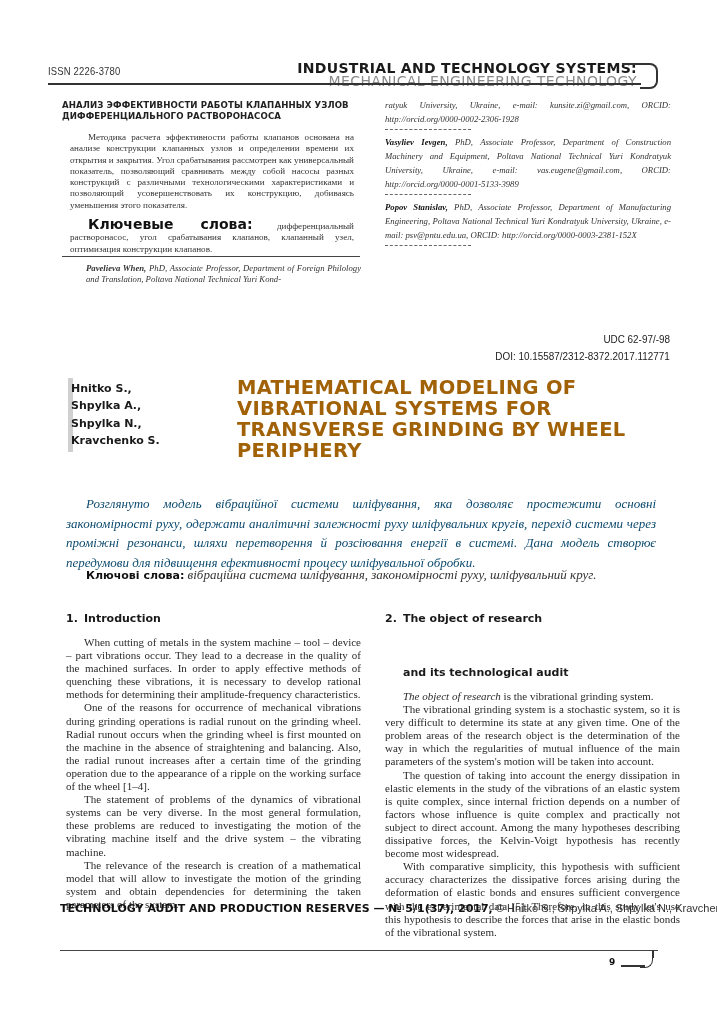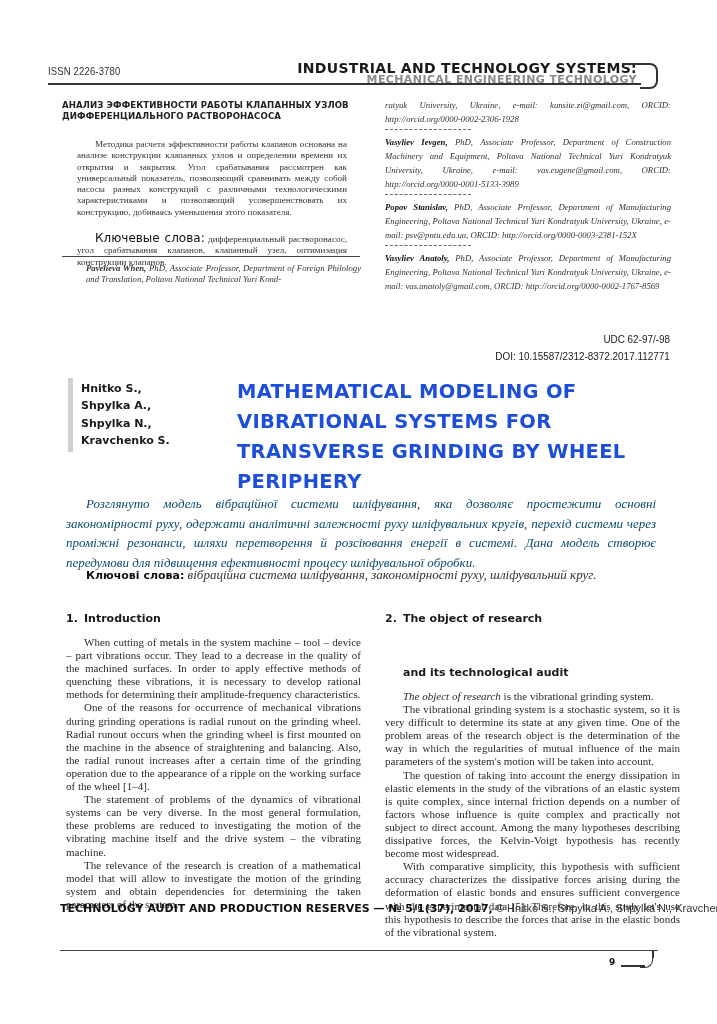--- a/index.html
+++ b/index.html
@@ -4,46 +4,46 @@
 <style>
   html, body { margin: 0; padding: 0; background: #ffffff; }
   body { width: 717px; height: 1024px; position: relative; overflow: hidden; color: #222; }
   .serif { font-family: "Liberation Serif", "DejaVu Serif", serif; }
   .sans { font-family: "DejaVu Sans", "Liberation Sans", sans-serif; }
   .cond { font-family: "Liberation Sans", "DejaVu Sans", sans-serif; }
 
   
   .hdr-issn { position: absolute; left: 48px; top: 65px; font-size: 10.5px; letter-spacing: 0.2px; color: #333; transform: scaleX(0.9); transform-origin: left; }
   .hdr-title { position: absolute; right: 80px; top: 60px; font-size: 14px; font-weight: bold; color: #1a1a1a; letter-spacing: 0.3px; text-align: right; }
-  .hdr-sub { position: absolute; right: 80px; top: 73px; font-size: 11px; font-weight: bold; color: #8a8a8a; letter-spacing: 0.4px; text-align: left; }
+  .hdr-sub { position: absolute; right: 80px; top: 73px; font-size: 14px; font-weight: normal; color: #8a8a8a; letter-spacing: 0.4px; text-align: left; }
   .hdr-line { position: absolute; left: 48px; top: 83px; width: 593px; height: 2px; background: #333; }
   .hdr-tail { position: absolute; left: 640px; top: 63px; width: 16px; height: 22px; border: 2px solid #333; border-left: none; border-radius: 0 8px 8px 0; }
   .hdr-tail-top { position: absolute; left: 622px; top: 63px; width: 20px; height: 2px; background: #333; }
 
   
   .ru-title { position: absolute; left: 62px; top: 100px; width: 300px; font-size: 8.6px; font-weight: bold; line-height: 11px; letter-spacing: 0.1px; }
   .ru-abstract { position: absolute; left: 62px; top: 124px; width: 300px; font-size: 9.1px; line-height: 11.3px; text-align: justify; color: #333; }
-  .ru-abstract p { margin: 15px; text-indent: 18px; }
-  .ru-kw-label { font-family: "DejaVu Sans", sans-serif; font-weight: normal; font-size: 12px; color: #111; }
+  .ru-abstract p { margin: 8px; text-indent: 18px; }
+  .ru-kw-label { font-family: "DejaVu Sans", sans-serif; font-weight: bold; font-size: 14px; color: #111; }
   .ru-sep { position: absolute; left: 62px; top: 256px; width: 298px; height: 1px; background: #444; }
   .author-note-left { position: absolute; left: 86px; top: 263px; width: 275px; font-size: 8.7px; line-height: 11.3px; font-style: italic; text-align: justify; color: #333; }
 
   .rcol-notes { position: absolute; left: 385px; top: 98px; width: 286px; font-size: 8.7px; line-height: 14px; font-style: italic; color: #333; text-align: justify; }
   .note { margin: 0; }
   .note b { color: #111; }
   .dash-sep { border-top: 1px dashed #666; width: 86px; margin: 3px 0 5px 0; }
 
   
   .udc { position: absolute; right: 47px; top: 333px; font-size: 11px; color: #222; transform: scaleX(0.9); transform-origin: right; }
   .doi { position: absolute; right: 47px; top: 350px; font-size: 11px; color: #222; transform: scaleX(0.9); transform-origin: right; }
 
   
   .author-bar { position: absolute; left: 68px; top: 378px; width: 5px; height: 74px; background: #d0d0d0; }
-  .authors { position: absolute; left: 81px; top: 380px; font-size: 11px; font-weight: bold; line-height: 17.3px; color: #1a1a1a; }
-  .main-title { position: absolute; left: 237px; top: 377px; width: 420px; font-size: 19.5px; font-weight: bold; line-height: 30px; letter-spacing: 0.3px; color: #1d4ed8; }
+  .authors { position: absolute; left: 71px; top: 380px; font-size: 11px; font-weight: bold; line-height: 17.3px; color: #1a1a1a; }
+  .main-title { position: absolute; left: 237px; top: 377px; width: 420px; font-size: 19.5px; font-weight: bold; line-height: 21px; letter-spacing: 0.3px; color: #a16207; }
 
   
   .ua-abstract { position: absolute; left: 66px; top: 494px; width: 590px; font-size: 13px; line-height: 19.6px; font-style: italic; text-align: justify; color: #0c4a6e; }
   .ua-abstract p { margin: 0; text-indent: 20px; }
   .ua-kw { position: absolute; left: 86px; top: 565px; width: 580px; font-size: 13px; line-height: 19px; font-style: italic; color: #333; }
   .ua-kw-label { font-family: "DejaVu Sans", sans-serif; font-style: normal; font-weight: bold; font-size: 11px; color: #111; }
 
   
   .col { position: absolute; top: 612px; width: 295px; font-size: 11px; line-height: 13.1px; color: #2a2a2a; }
   .col-left { left: 66px; }
@@ -84,21 +84,20 @@
   <b>Pavelieva When,</b><span> PhD, Associate Professor, Department of Foreign Philology and Translation, Poltava National Technical Yuri Kond-</span>
 </div>
 
 <div class="rcol-notes serif">
   <p class="note">ratyuk University, Ukraine, e-mail: kunsite.zi@gmail.com, ORCID: http://orcid.org/0000-0002-2306-1928</p>
   <div class="dash-sep"></div>
   <p class="note"><b>Vasyliev Ievgen,</b><span> PhD, Associate Professor, Department of Construction Machinery and Equipment, Poltava National Technical Yuri Kondratyuk University, Ukraine, e-mail: vas.eugene@gmail.com, ORCID: http://orcid.org/0000-0001-5133-3989</span></p>
   <div class="dash-sep"></div>
   <p class="note"><b>Popov Stanislav,</b><span> PhD, Associate Professor, Department of Manufacturing Engineering, Poltava National Technical Yuri Kondratyuk University, Ukraine, e-mail: psv@pntu.edu.ua, ORCID: http://orcid.org/0000-0003-2381-152X</span></p>
   <div class="dash-sep"></div>
-  <p class="note"><b>Vasyliev Anatoly,</b><span> PhD, Associate Professor, Department of Manufacturing Engineering, Poltava National Technical Yuri Kondratyuk University, Ukraine, e-mail: vas.anatoly@gmail.com, ORCID: http://orcid.org/0000-0002-1767-8569</span></p>
 </div>
 
 <div class="udc cond">UDC 62-97/-98</div>
 <div class="doi cond">DOI: 10.15587/2312-8372.2017.112771</div>
 
 <div class="author-bar"></div>
 <div class="authors sans">
   <div>Hnitko S.,</div>
   <div>Shpylka A.,</div>
   <div>Shpylka N.,</div>

